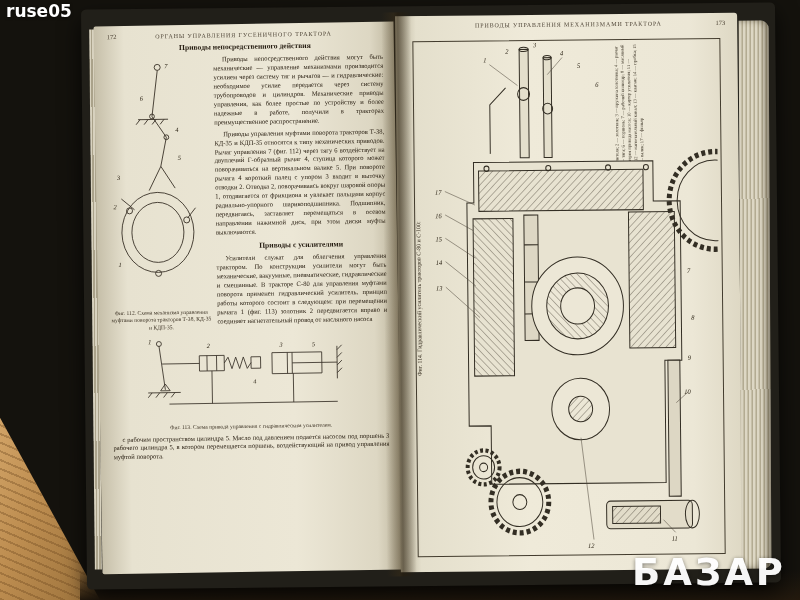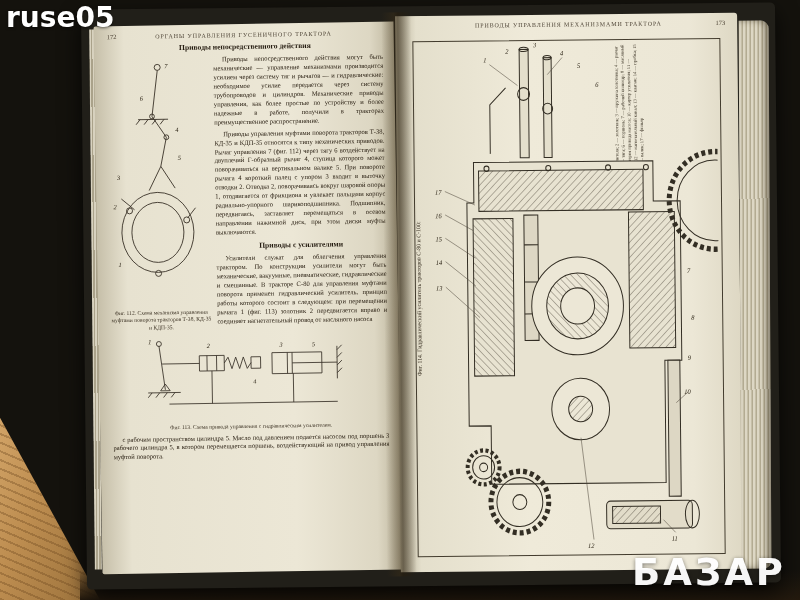--- a/index.html
+++ b/index.html
@@ -100,21 +100,21 @@
   }
   .f114svg{
     position:absolute;left:14px;top:2px;
     width:calc(100% - 17px);height:calc(100% - 4px);
   }
   svg text{font-family:"Liberation Serif",serif;font-style:italic;fill:#2b2315;}
   
   .wm-top{
     position:absolute;left:6px;top:1px;z-index:30;
     color:#ffffff;font-family:"DejaVu Sans",sans-serif;font-weight:bold;
-    font-size:28px;text-shadow:0 1px 3px rgba(0,0,0,.55);
+    font-size:17px;text-shadow:0 1px 3px rgba(0,0,0,.55);
   }
   .wm-bottom{
     position:absolute;right:14px;bottom:6px;z-index:30;
     color:#ffffff;font-family:"DejaVu Sans",sans-serif;font-weight:bold;
     font-size:37px;letter-spacing:3px;opacity:.96;
     text-shadow:0 1px 4px rgba(0,0,0,.5);
     text-align:center;
   }
 </style>
 </head>

